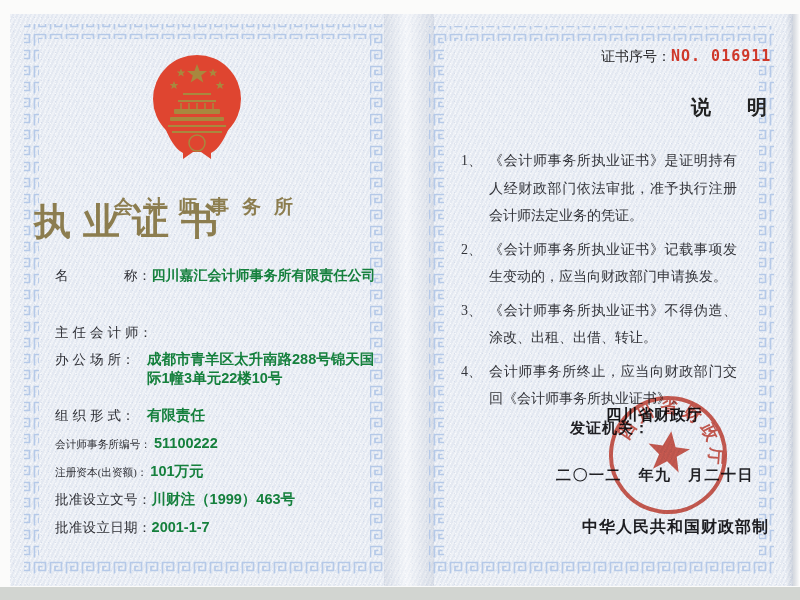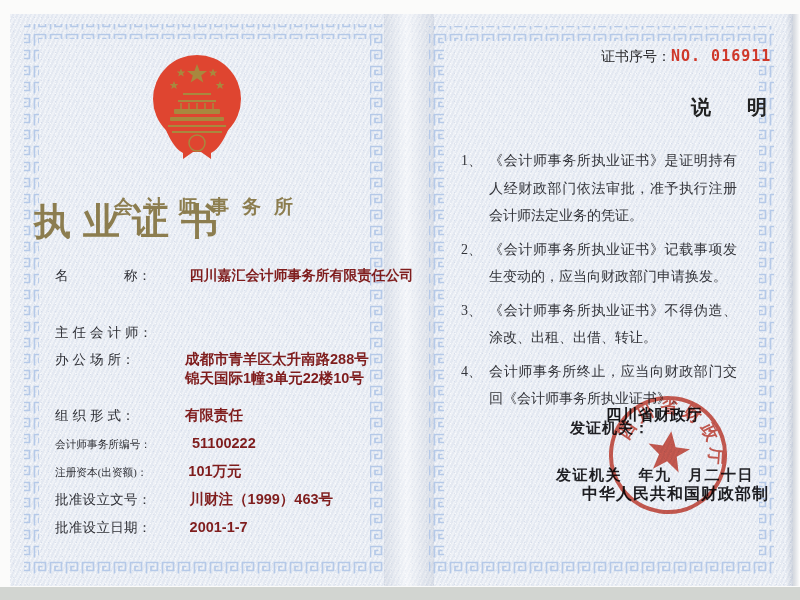--- a/index.html
+++ b/index.html
@@ -38,21 +38,21 @@
     letter-spacing:12px;padding-left:12px;box-sizing:border-box;
   }
   .field-row{position:absolute;left:55px;width:322px;display:flex;align-items:flex-start;}
   .field-label{
     flex:0 0 92px;font-size:13.5px;color:#2f3036;letter-spacing:.3px;
     white-space:nowrap;padding-top:1px;
   }
   .field-label.tight{font-size:11px;letter-spacing:0;transform:scaleX(.97);transform-origin:left top;padding-top:3px;}
   .field-value{
     font-family:"Liberation Sans","DejaVu Sans",sans-serif;
-    font-weight:bold;font-size:14.5px;color:#7f1d1d;width:233px;line-height:19px;margin-left:38px;
+    font-weight:bold;font-size:14.5px;color:#15803d;width:233px;line-height:19px;
   }
   .nowrap{white-space:nowrap;font-size:14px;}
 
   
   .serial{position:absolute;left:601px;top:47px;white-space:nowrap;}
   .serial-label{font-size:14px;color:#2b2b2e;}
   .serial-number{
     font-family:"DejaVu Sans Mono","Liberation Mono",monospace;
     font-size:15px;color:#cf382a;letter-spacing:1px;font-weight:bold;
   }
@@ -66,21 +66,21 @@
   .note-text{
     font-size:14px;color:#33343a;line-height:27.5px;text-align:justify;
     font-family:"Liberation Sans","DejaVu Sans",sans-serif;
   }
   .issuer-label{position:absolute;left:570px;top:419px;font-size:15px;font-weight:bold;color:#202024;letter-spacing:1px;}
   .issuer-name{
     position:absolute;left:606px;top:405px;font-size:15.5px;font-weight:bold;color:#17171a;
     font-family:"Liberation Sans","DejaVu Sans",sans-serif;letter-spacing:.5px;
   }
   .issue-date{position:absolute;left:556px;top:466px;font-size:15px;color:#202024;letter-spacing:1.5px;font-weight:bold;}
-  .footer-maker{position:absolute;left:582px;top:484px;font-size:16px;font-weight:bold;color:#1c1c20;letter-spacing:1px;}
+  .footer-maker{position:absolute;left:582px;top:517px;font-size:16px;font-weight:bold;color:#1c1c20;letter-spacing:1px;}
   .seal{position:absolute;left:604px;top:391px;width:128px;height:128px;
     opacity:.82;mix-blend-mode:multiply;transform:rotate(8deg);}
 </style>
 </head>
 <body>
 
 <div class="paper"></div>
 <div class="spine"></div>
 <div class="right-edge"></div>
 <div class="bottom-strip"></div>
@@ -179,21 +179,21 @@
       <span class="note-text">《会计师事务所执业证书》不得伪造、涂改、出租、出借、转让。</span>
     </div>
     <div class="note">
       <span class="note-num">4、</span>
       <span class="note-text">会计师事务所终止，应当向财政部门交回《会计师事务所执业证书》。</span>
     </div>
   </div>
 
   <div class="issuer-label">发证机关：</div>
   <div class="issuer-name">四川省财政厅</div>
-  <div class="issue-date">发证机关　年九　月二十日</div>
+  <div class="issue-date">二〇一二　年九　月二十日</div>
   <div class="footer-maker">中华人民共和国财政部制</div>
 
   <svg class="seal" viewBox="0 0 128 128">
     <defs>
       <path id="sealArc" d="M 22 64 A 42 42 0 1 1 106 64" fill="none"></path>
     </defs>
     <circle cx="64" cy="64" r="57" fill="none" stroke="#c7392a" stroke-width="4"></circle>
     <path fill="#c7392a" transform="translate(64,62) scale(2.2)" d="M0 -10 L2.94 -3.09 L9.51 -3.09 L4.05 1.18 L5.88 8.09 L0 3.82 L-5.88 8.09 L-4.05 1.18 L-9.51 -3.09 L-2.94 -3.09 Z"></path>
     <text font-size="17" font-weight="bold" fill="#c7392a" letter-spacing="5" font-family="Liberation Serif, DejaVu Serif, serif">
       <textPath href="#sealArc" startOffset="6%">四川省财政厅</textPath>

